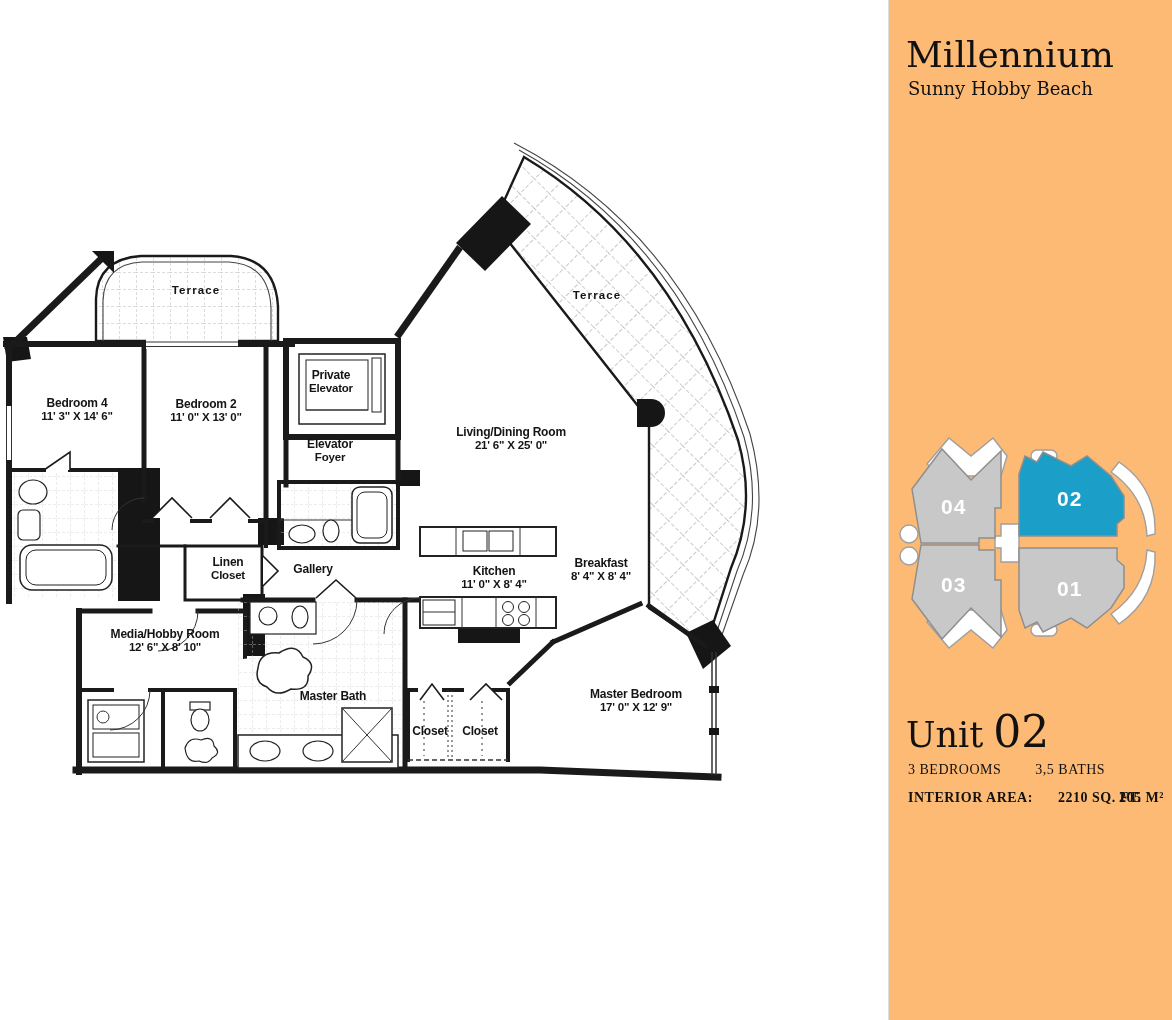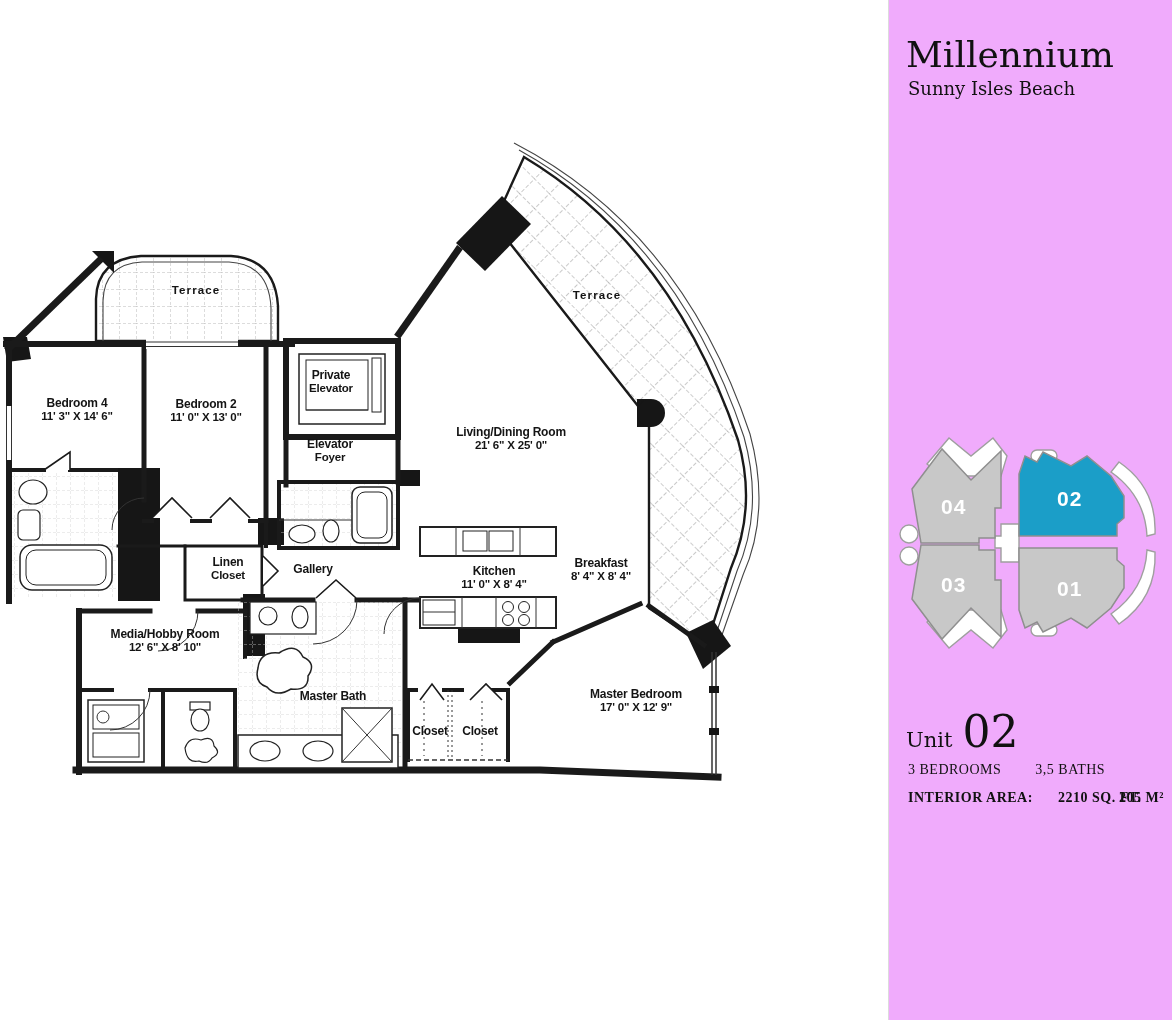--- a/index.html
+++ b/index.html
@@ -8,29 +8,29 @@
   
   #plan{position:absolute;left:0;top:0;width:890px;height:843px;}
   #plan svg{position:absolute;left:0;top:0;}
   .room-label{position:absolute;transform:translate(-50%,-50%);text-align:center;
       font:bold 12px/1.18 "Liberation Sans",sans-serif;color:#141414;
       letter-spacing:-0.2px;white-space:nowrap;}
   .room-label .dims{font-size:11.5px;}
   .room-label.spaced{letter-spacing:1.1px;font-size:11.5px;}
   
   #panel{position:absolute;left:888px;top:0;width:284px;height:1020px;
-         border-left:1px solid #dcdcdc;background:#f0abfc;}
+         border-left:1px solid #dcdcdc;background:#fdba74;}
   .brand{position:absolute;left:17px;top:36px;}
   .brand-name{font:400 36px/1.05 "DejaVu Serif",serif;color:#111;}
   .brand-sub{font:400 18px/1.2 "DejaVu Serif",serif;color:#111;margin-top:4px;margin-left:2px;}
   #keyplan{position:absolute;left:8px;top:436px;}
   .kp-num{font:bold 21px "Liberation Sans",sans-serif;fill:#fff;letter-spacing:1px;}
   .unit-title{position:absolute;left:17px;top:706px;display:flex;align-items:baseline;
       font-family:"DejaVu Serif",serif;color:#111;}
-  .unit-word{font-size:21px;}
+  .unit-word{font-size:35px;}
   .unit-num{font-size:44px;margin-left:10px;}
   .specs{position:absolute;left:19px;top:763px;width:256px;color:#111;
       font:400 14px/1 "Liberation Serif",serif;letter-spacing:0.5px;}
   .specs-row1 span{margin-right:0;}
   .specs-row1 .baths{margin-left:30px;}
   .specs-row2{position:relative;margin-top:14px;height:16px;font-weight:bold;}
   .specs-row2 .sqft{position:absolute;left:150px;top:0;}
   .specs-row2 .m2{position:absolute;right:0;top:0;text-align:right;}
   .contact{position:absolute;left:19px;top:940px;color:#2e2e2e;
       font:400 14.5px/1.5 "Liberation Sans",sans-serif;}
@@ -281,21 +281,21 @@
         <div class="room-label" style="left: 604px; top: 701px; margin-left: 32px;">
           <div>Master Bedroom</div>
           <div class="dims">17' 0" X 12' 9"</div>
         </div>
       </div>
   </div>
 
   <div id="panel">
     <div class="brand">
       <div class="brand-name">Millennium</div>
-      <div class="brand-sub">Sunny Isles Beach</div>
+      <div class="brand-sub">Sunny Hobby Beach</div>
     </div>
 
     <svg id="keyplan" width="270" height="222" viewBox="0 0 270 222">
       <g stroke="#9f9f9f" stroke-width="1.4" fill="#fff">
         <polygon points="30,28 52,2 74,20 96,2 110,20 104,40 45,40"></polygon>
         <polygon points="30,186 52,212 74,194 96,212 110,194 104,174 45,174"></polygon>
         <path d="M214,36 Q248,60 250,100 L258,98 Q260,52 222,26 Z"></path>
         <path d="M214,178 Q248,154 250,114 L258,116 Q260,162 222,188 Z"></path>
         <circle cx="12" cy="98" r="9"></circle>
         <circle cx="12" cy="120" r="9"></circle>

